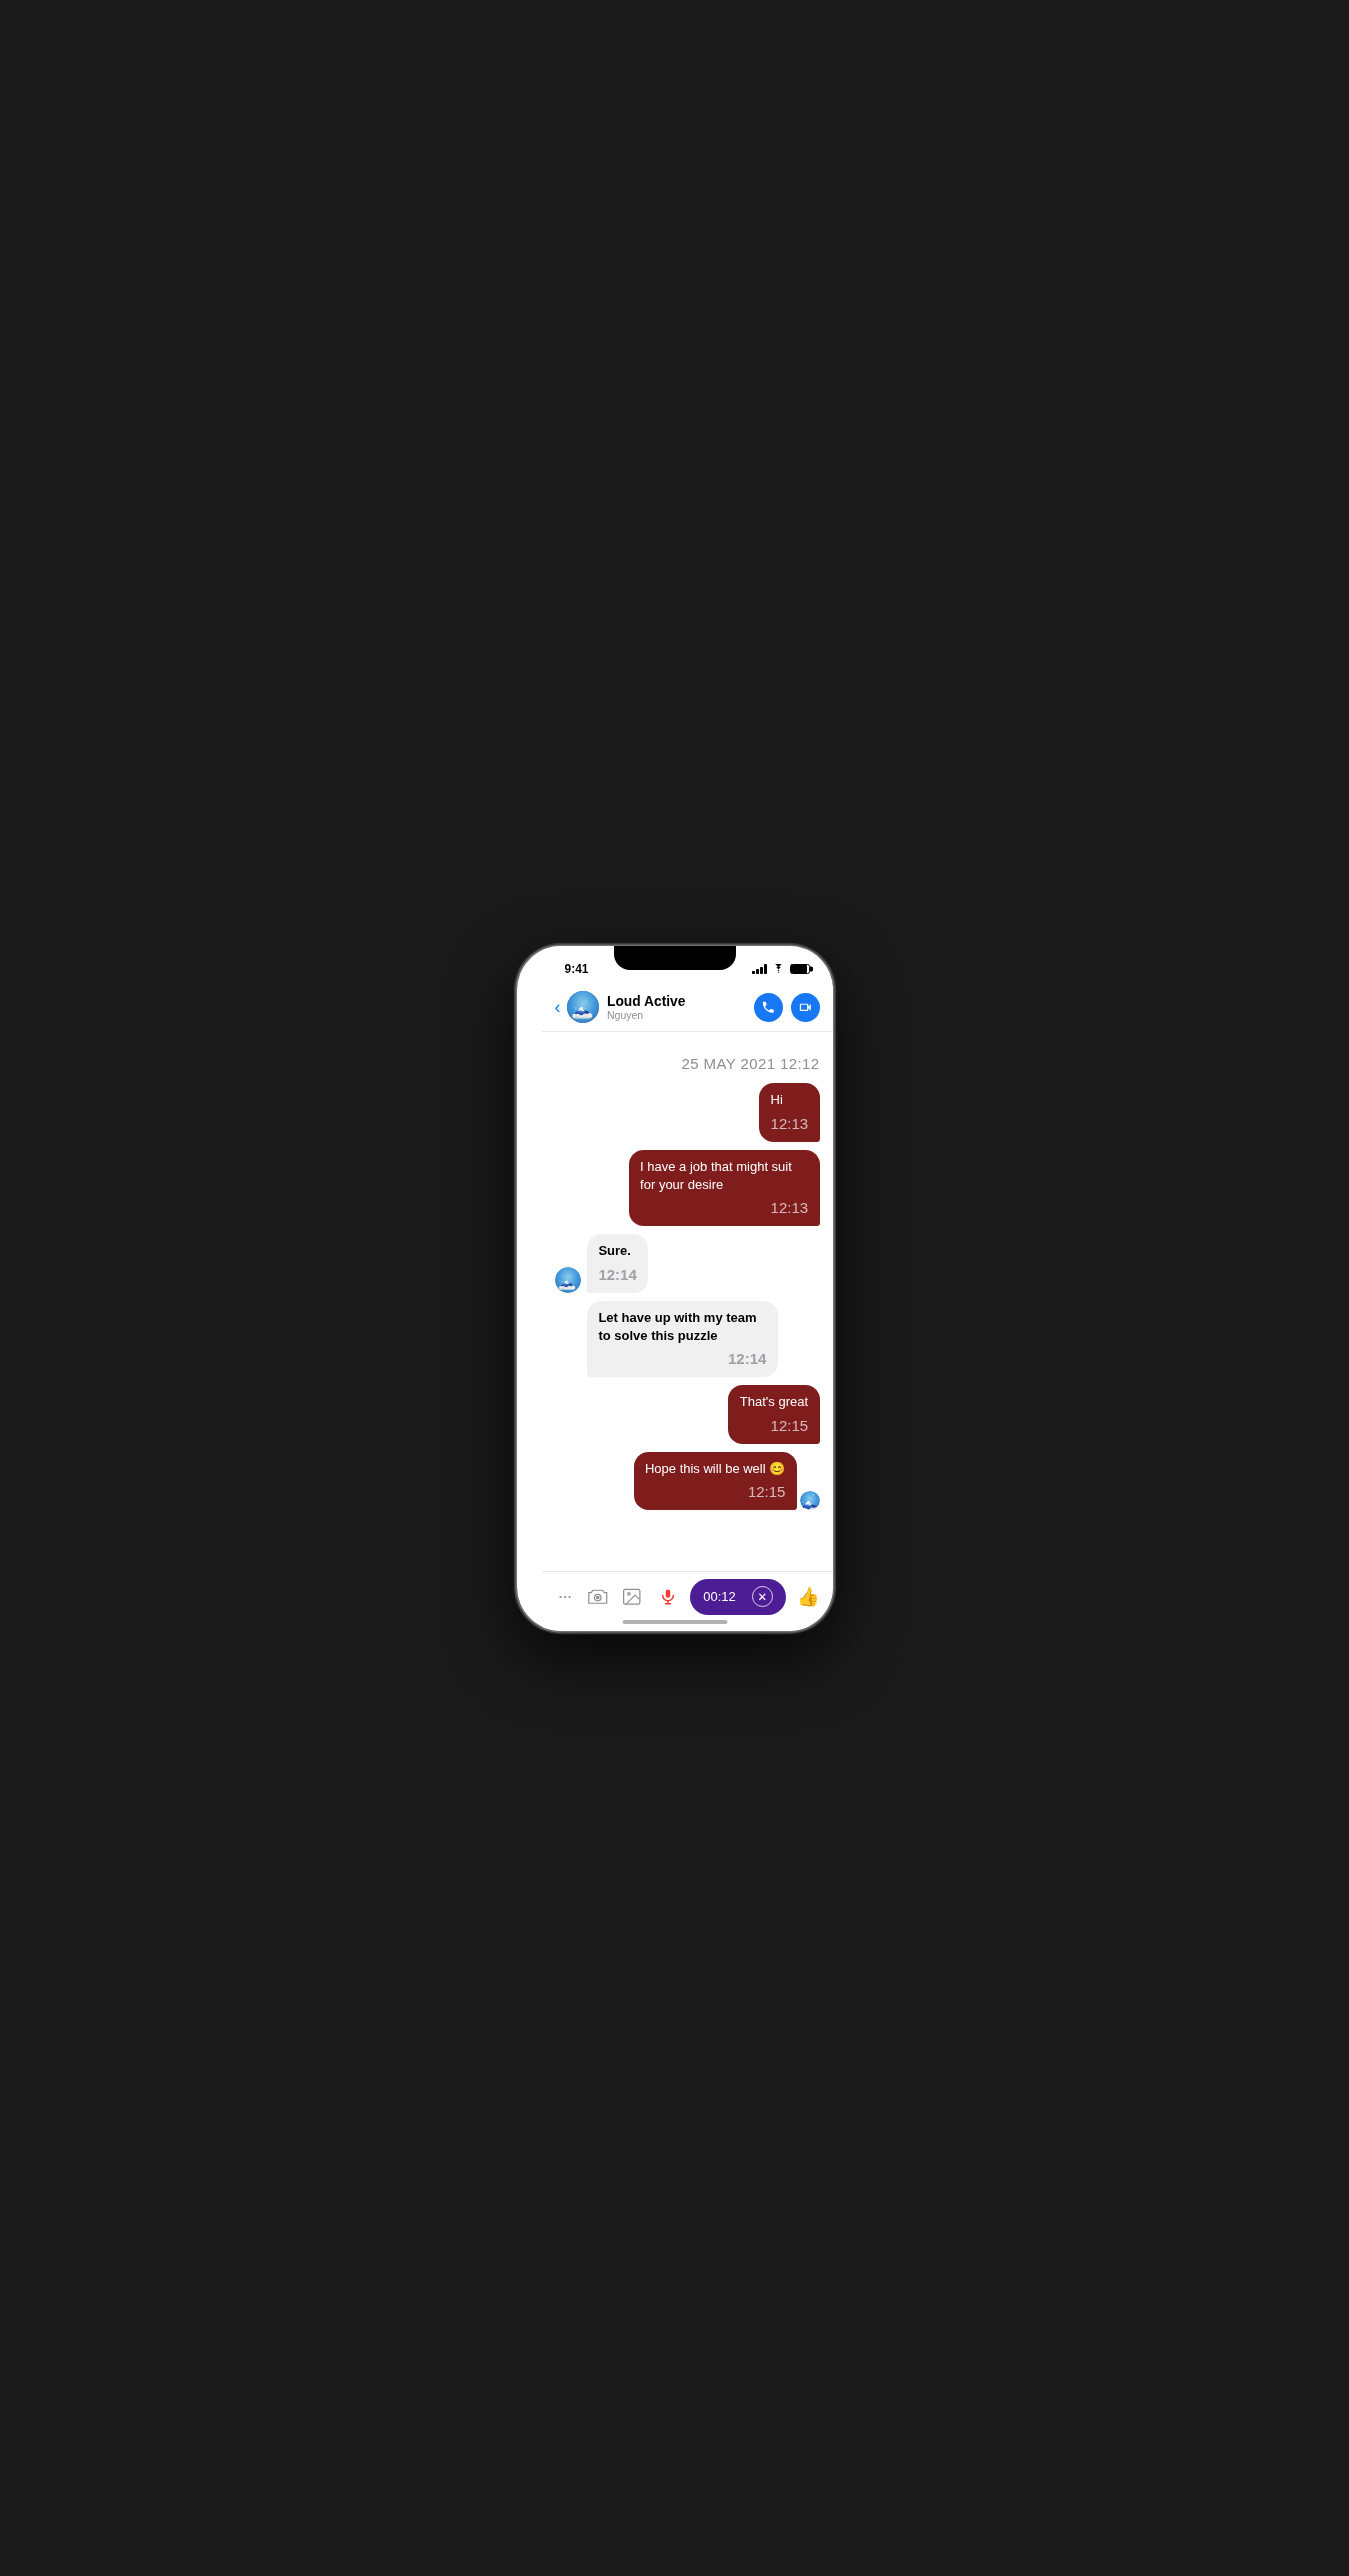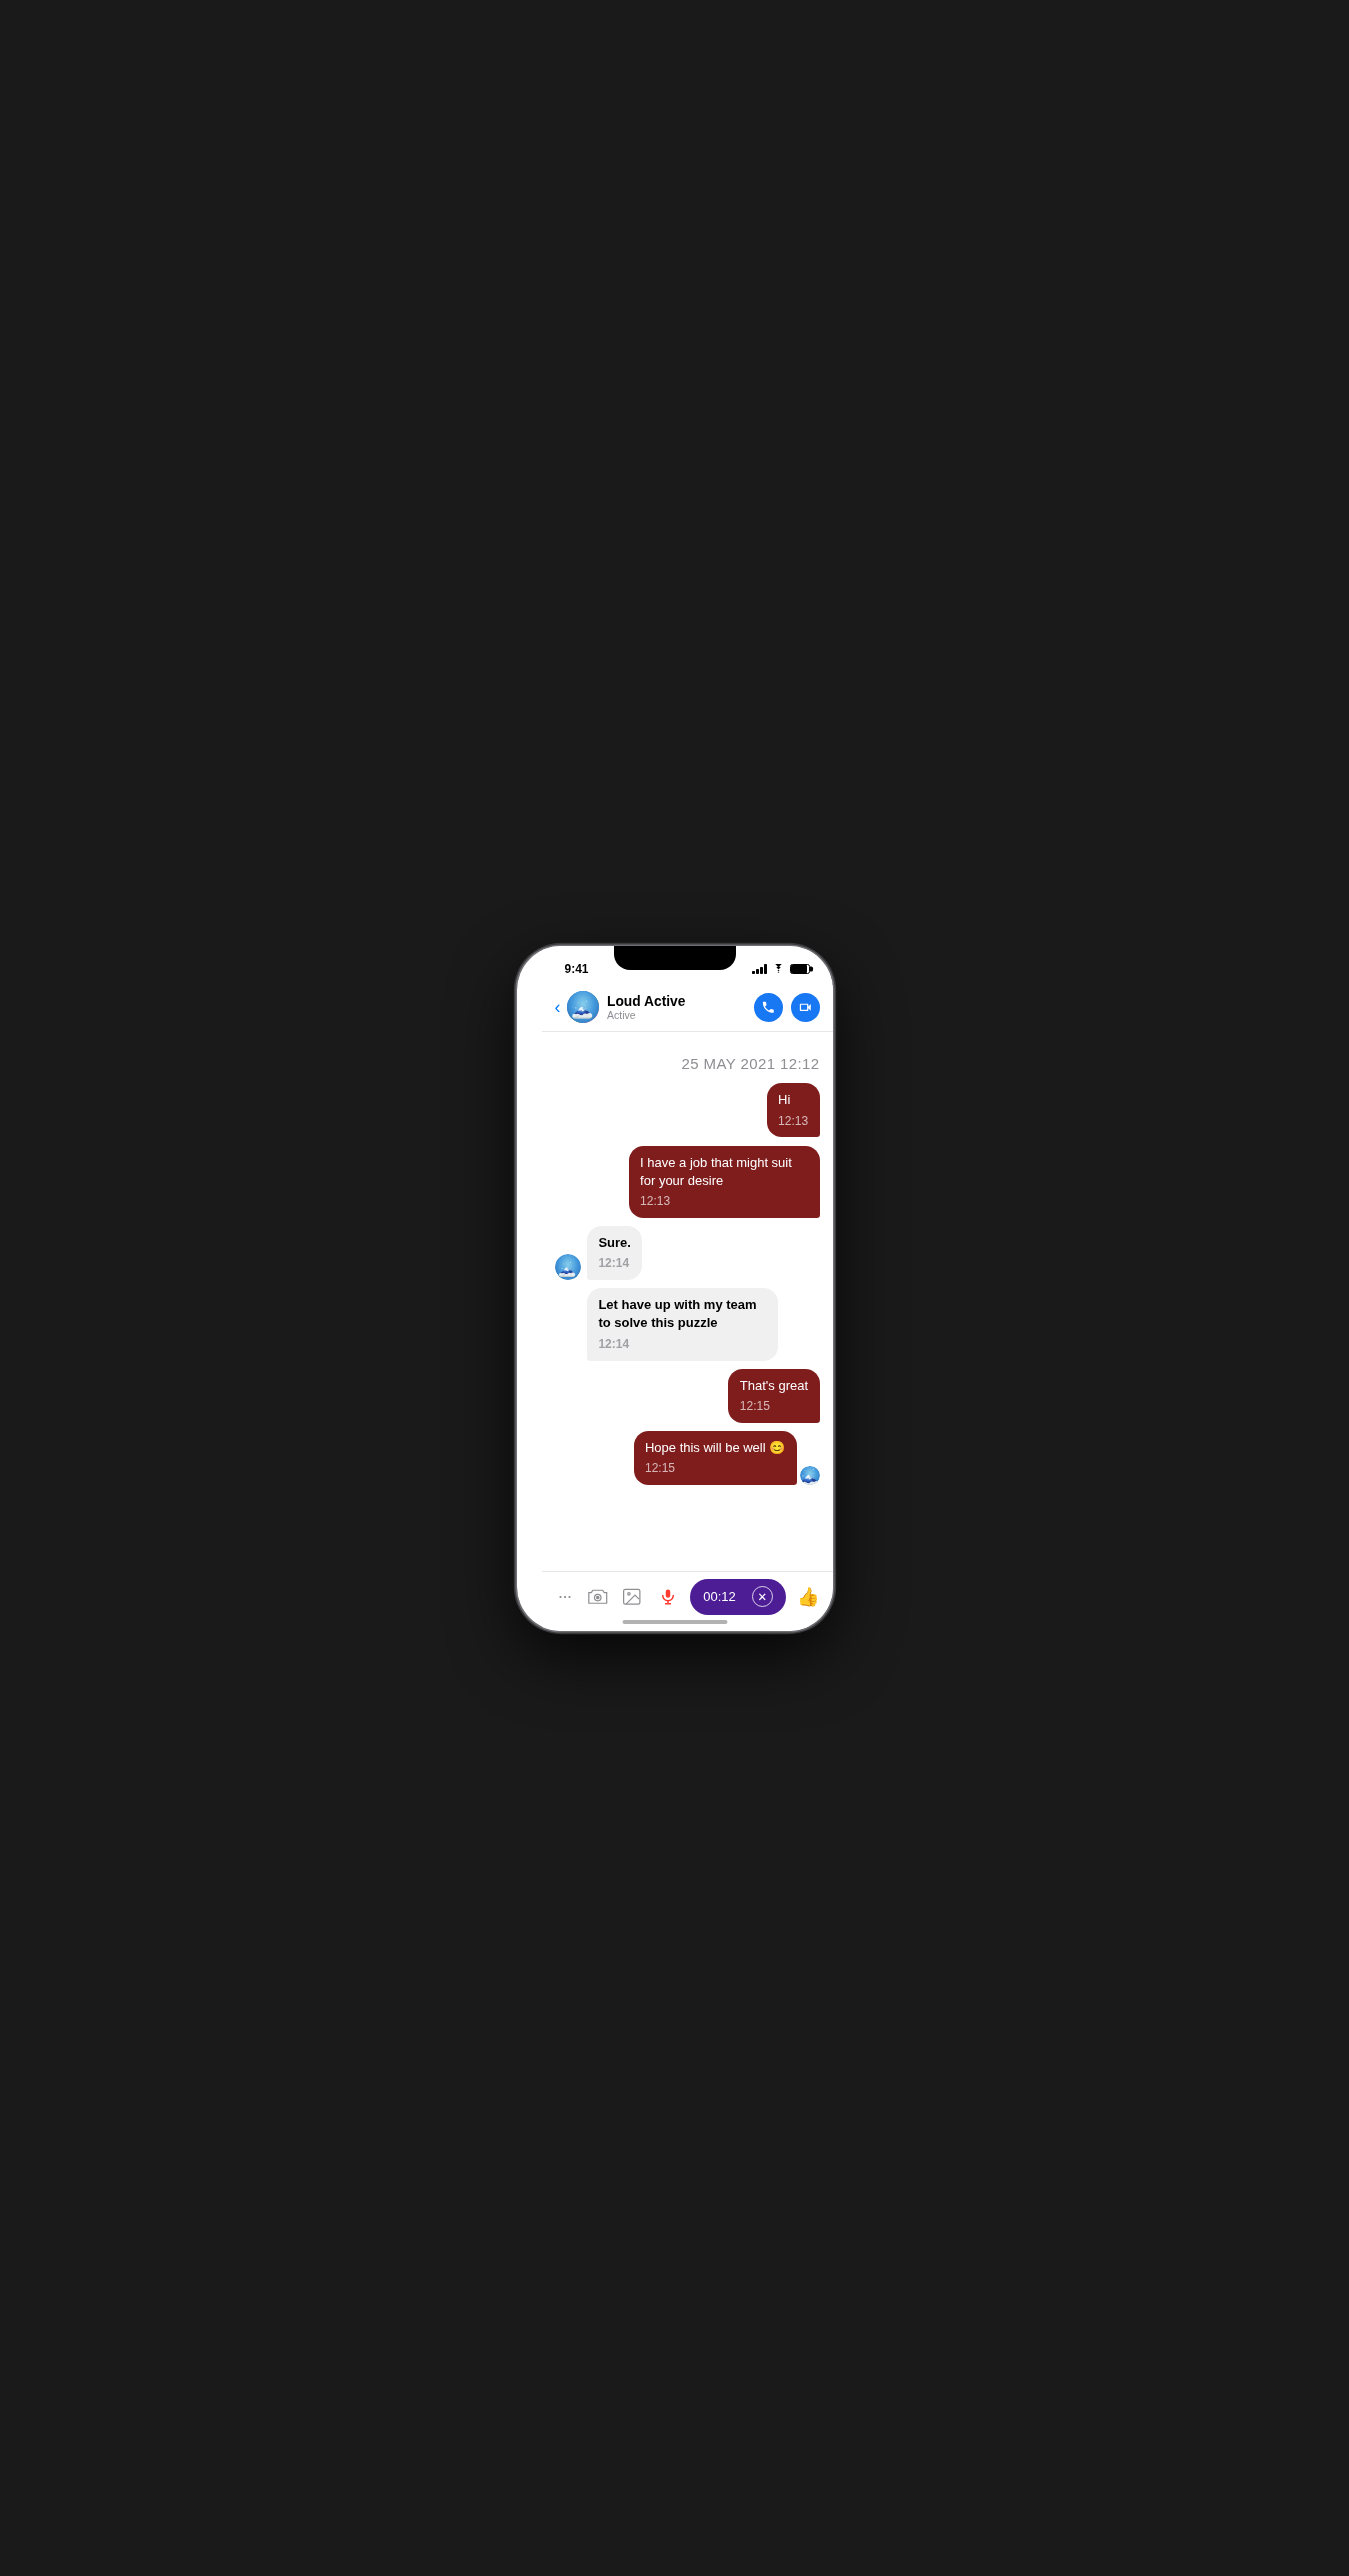--- a/index.html
+++ b/index.html
@@ -273,21 +273,22 @@
       border-bottom-right-radius: 3.2px;
     }
 
     .bubble.received {
       background: #f0f0f0;
       color: #000;
       border-bottom-left-radius: 3.2px;
     }
 
     .bubble .timestamp {
-      font-size: 12px;
+      font-size: 15px;
+      text-align: right;
       margin-top: 3.2px;
       opacity: 0.8;
     }
 
     .bubble.sent .timestamp { color: rgba(255,255,255,0.85); }
     .bubble.received .timestamp { color: #8e8e93; }
 
     .msg-small-sent {
       max-width: 55%;
     }
@@ -425,21 +426,21 @@
       </div>
     </div>
 
     <div class="chat-header">
       <span class="back-btn">‹</span>
       <div class="contact-avatar-header">
         <div class="mountain-avatar"></div>
       </div>
       <div class="contact-info-header">
         <div class="contact-name-header">Loud Active</div>
-        <div class="contact-status-header">Active</div>
+        <div class="contact-status-header">Nguyen</div>
       </div>
       <div class="header-actions">
         <div class="action-btn">
           <svg width="14.6" height="14.6" viewBox="0 0 24 24" fill="white">
             <path d="M6.6 10.8c1.4 2.8 3.8 5.1 6.6 6.6l2.2-2.2c.3-.3.7-.4 1-.2 1.1.4 2.3.6 3.6.6.6 0 1 .4 1 1V20c0 .6-.4 1-1 1-9.4 0-17-7.6-17-17 0-.6.4-1 1-1h3.5c.6 0 1 .4 1 1 0 1.3.2 2.5.6 3.6.1.3 0 .7-.2 1L6.6 10.8z"></path>
           </svg>
         </div>
         <div class="action-btn">
           <svg width="14.6" height="14.6" viewBox="0 0 24 24" fill="white">
             <path d="M15 8v8H5V8h10m1-2H4c-.55 0-1 .45-1 1v10c0 .55.45 1 1 1h12c.55 0 1-.45 1-1v-3.5l4 4v-11l-4 4V7c0-.55-.45-1-1-1z"></path>

